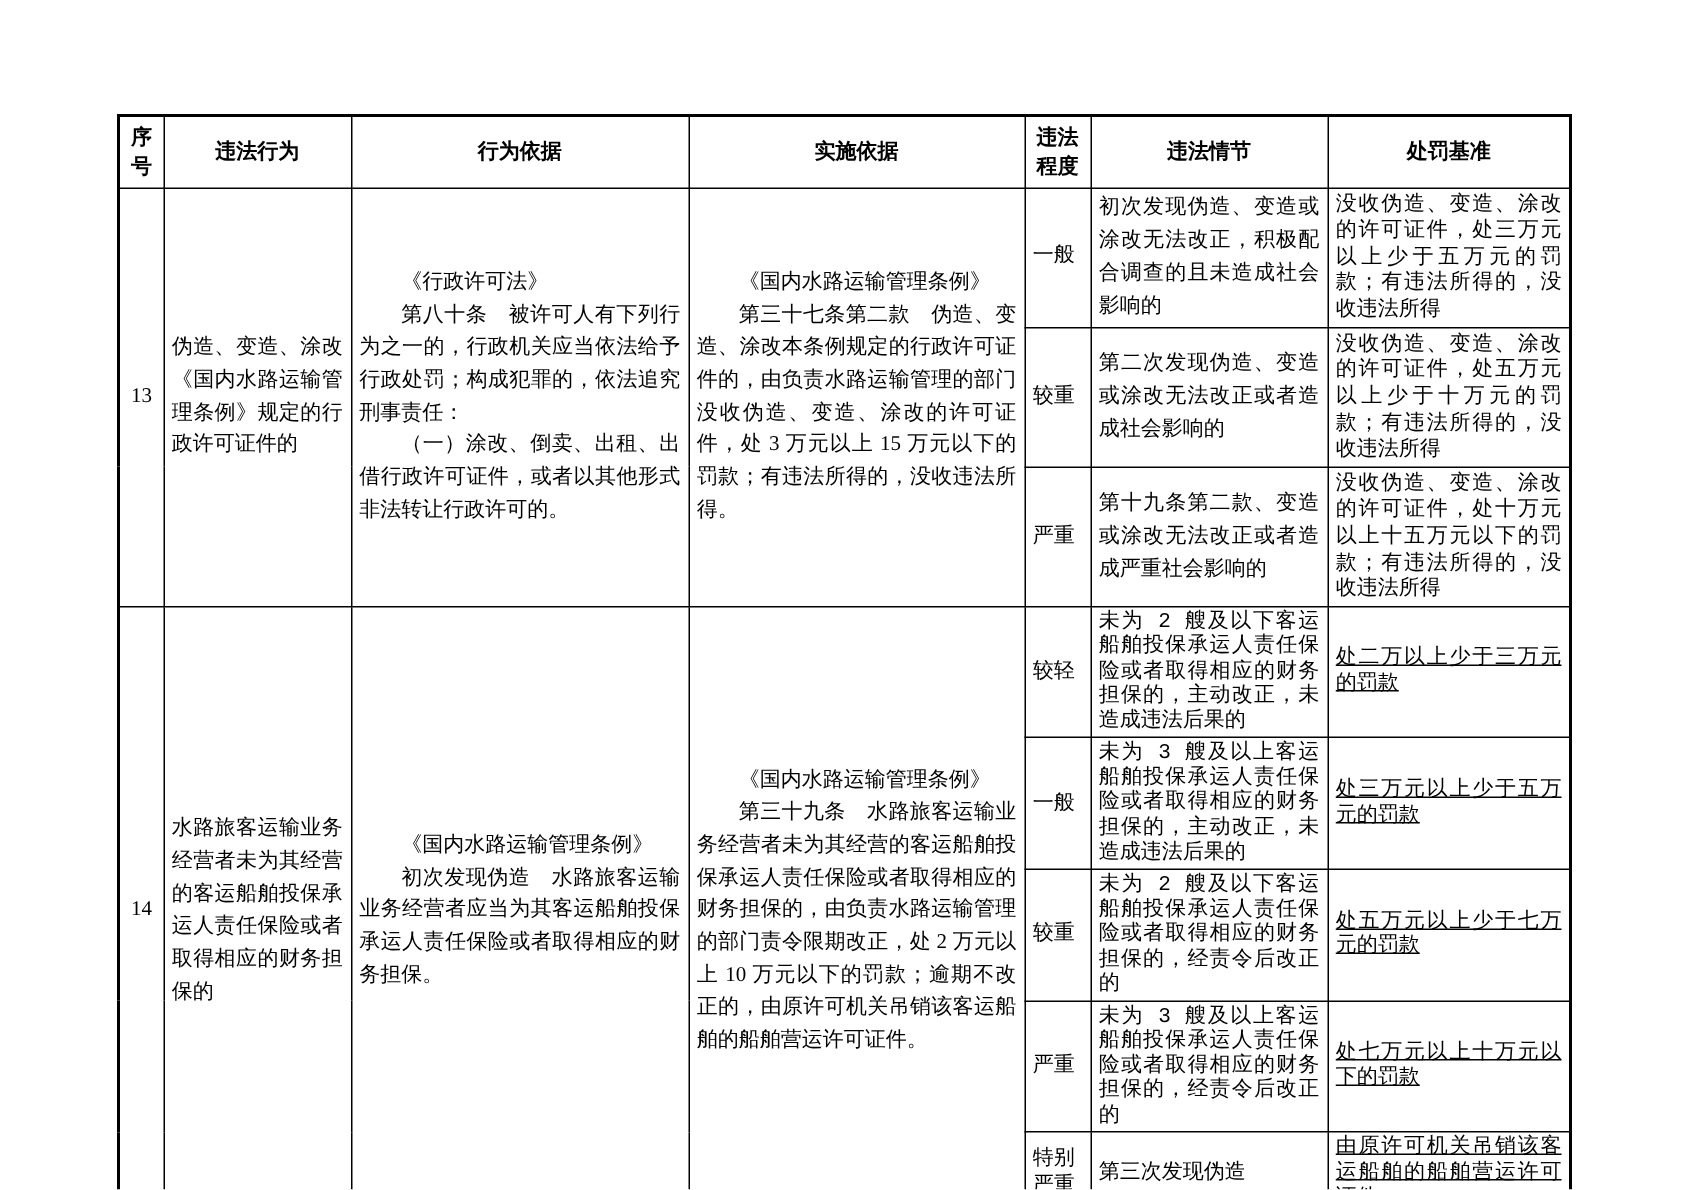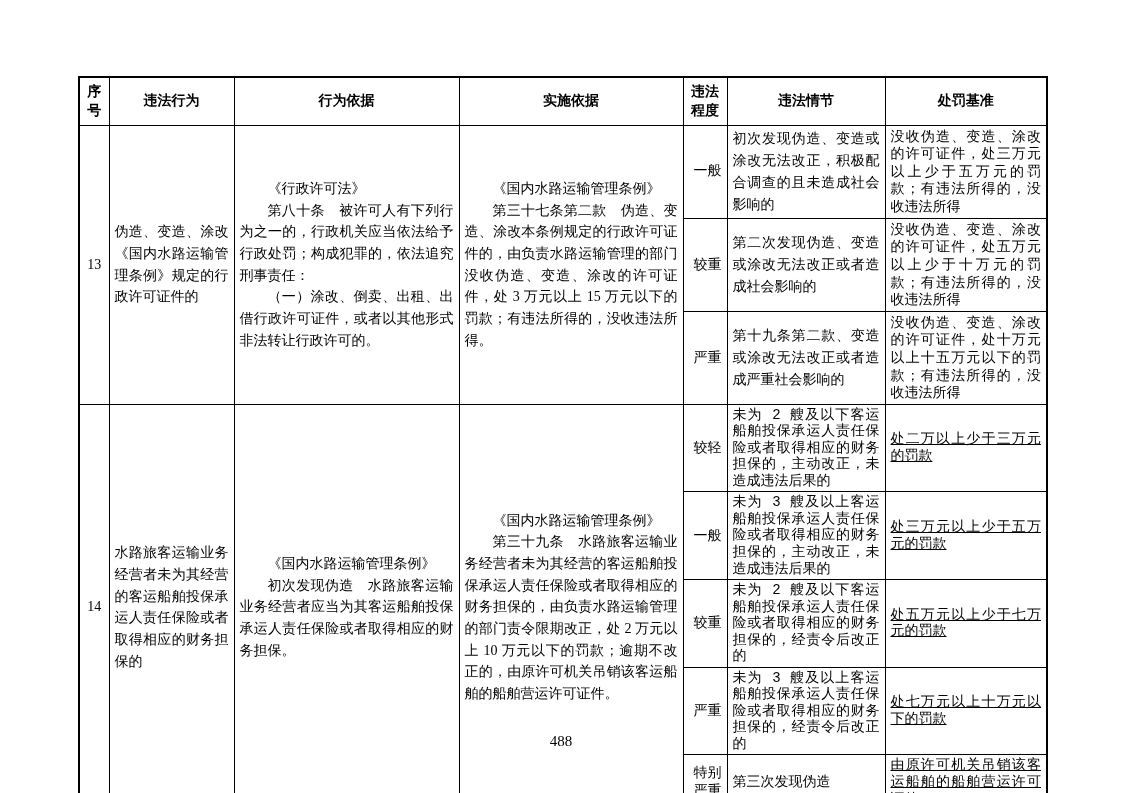--- a/index.html
+++ b/index.html
@@ -45,21 +45,21 @@
     line-height: 1.55;
     padding: 4px 6px;
   }
   td.c-basis { padding: 4px 7px; }
   td.c-basis p {
     margin: 0;
     text-indent: 2em;
     text-align: justify;
     line-height: 1.55;
   }
-  td.c-degree { text-align: right; line-height: 1.3; padding: 2px 3px; margin-top: 23px; }
+  td.c-degree { text-align: left; line-height: 1.3; padding: 2px 3px; margin-top: 23px; }
   td.c-circ {
     text-align: justify;
     vertical-align: middle;
     padding: 2px 6px;
   }
   td.c-circ.loose { line-height: 1.57; }
   td.c-circ.tight { line-height: 1.18; font-family: Liberation Mono, monospace; }
   td.c-penalty {
     text-align: justify;
     line-height: 1.26;
@@ -162,15 +162,14 @@
         <td class="c-penalty tight">处七万元以上十万元以下的罚款</td>
       </tr>
       <tr style="height:55px">
         <td class="c-degree">特别严重</td>
         <td class="c-circ tight">第三次发现伪造</td>
         <td class="c-penalty tight">由原许可机关吊销该客运船舶的船舶营运许可证件</td>
       </tr>
     </tbody>
   </table>
 
-  <div class="page-number">488</div>
 
 </div>
 
 </body></html>

